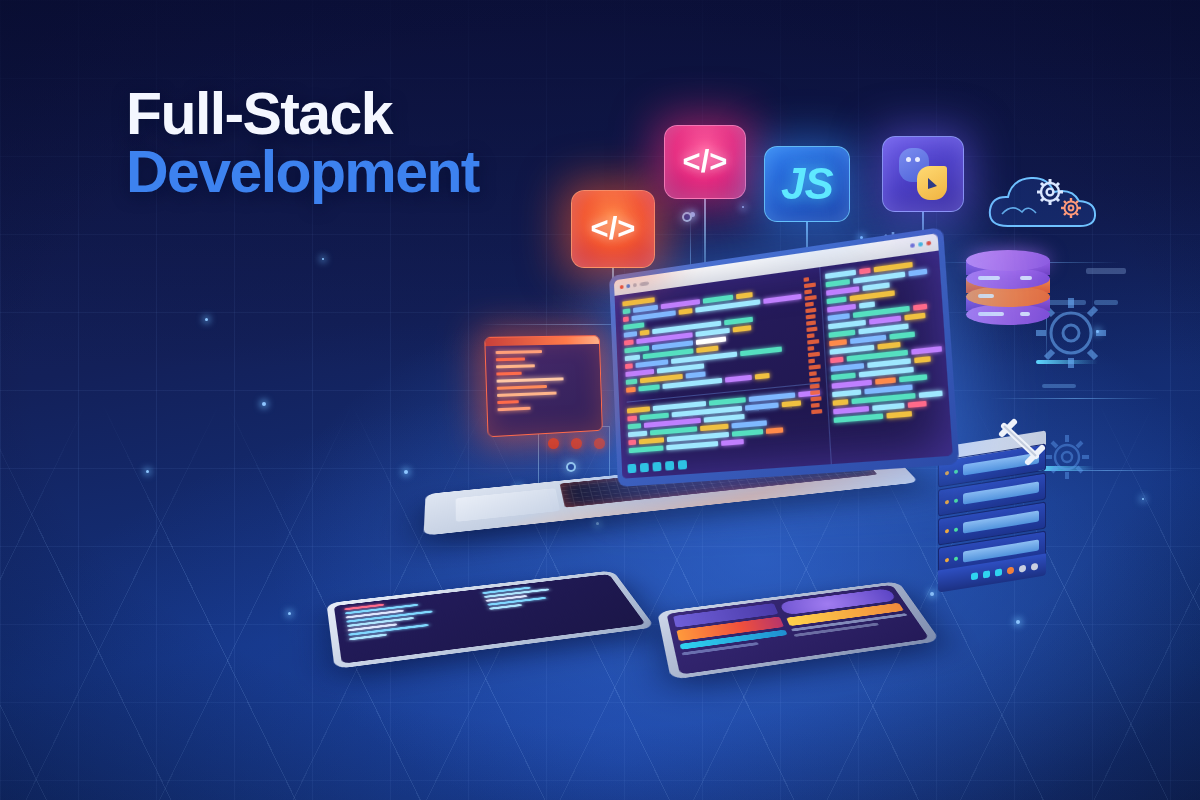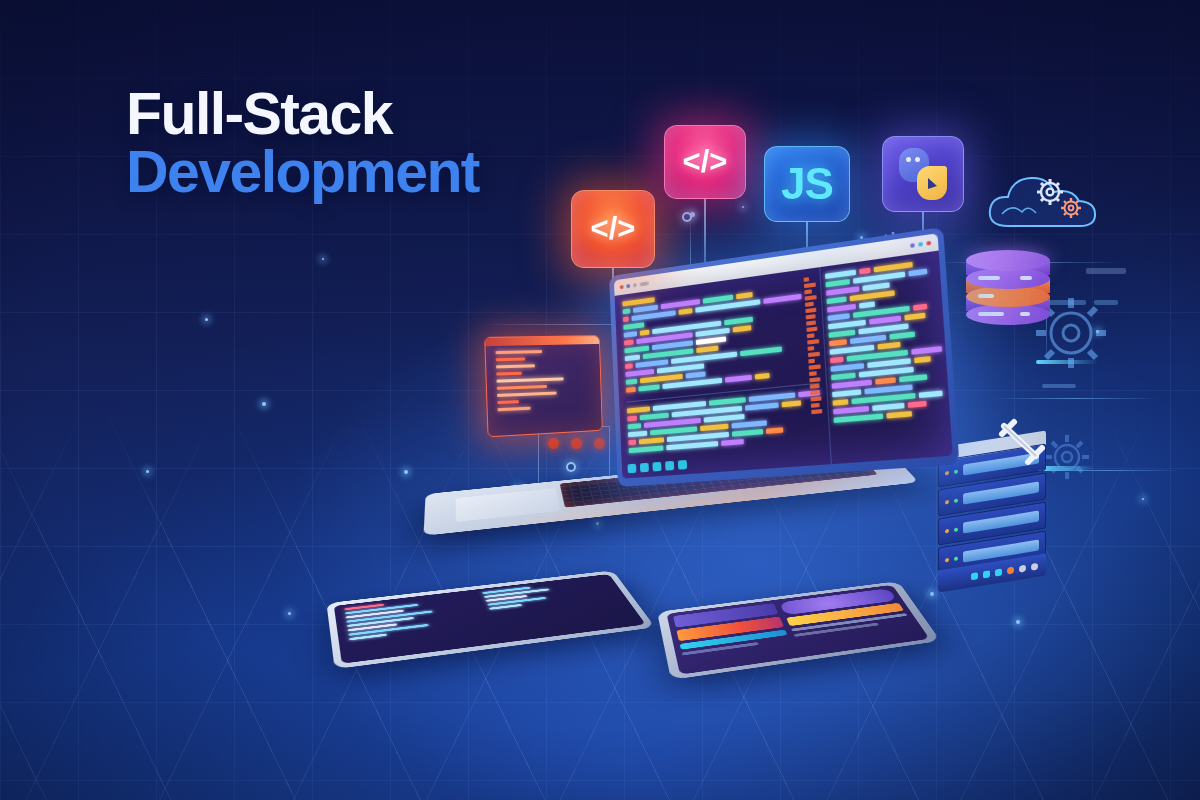--- a/index.html
+++ b/index.html
@@ -74,21 +74,21 @@
     background:radial-gradient(circle at 50% 34%, #ff5fa0 0%, #e5287e 48%, #a31e72 100%);
     box-shadow:0 0 42px 10px rgba(234,40,120,.55), inset 0 0 22px rgba(255,160,200,.4);
     border-color:rgba(255,140,195,.8);
   }
   .b-js{
     left:764px; top:146px; width:86px; height:76px;
     background:linear-gradient(155deg, #2f7ff0 0%, #1f55c8 55%, #1b3fa8 100%);
     box-shadow:0 0 40px 8px rgba(56,140,255,.5), inset 0 0 22px rgba(120,200,255,.38);
     border-color:rgba(110,205,255,.85);
   }
-  .b-js .gsym{ color:#5fe9ff; font-size:44px; letter-spacing:-1px; text-shadow:0 0 16px rgba(95,233,255,.85); }
+  .b-js .gsym{ color:#5fe9ff; font-size:44px; letter-spacing:-1px; text-shadow:0 0 16px rgba(95,233,255,.85);font-style:italic; }
   .b-py{
     left:882px; top:136px; width:82px; height:76px;
     background:linear-gradient(155deg, #6d5ce8 0%, #4b3ec4 52%, #3b2fa0 100%);
     box-shadow:0 0 40px 8px rgba(105,90,235,.5), inset 0 0 22px rgba(160,150,255,.38);
     border-color:rgba(150,165,255,.8);
   }
   .code-sym{ font-size:31px; }
 
   .pyicon{ width:52px; height:52px; position:relative; }
   .pyicon i{ position:absolute; display:block; }

